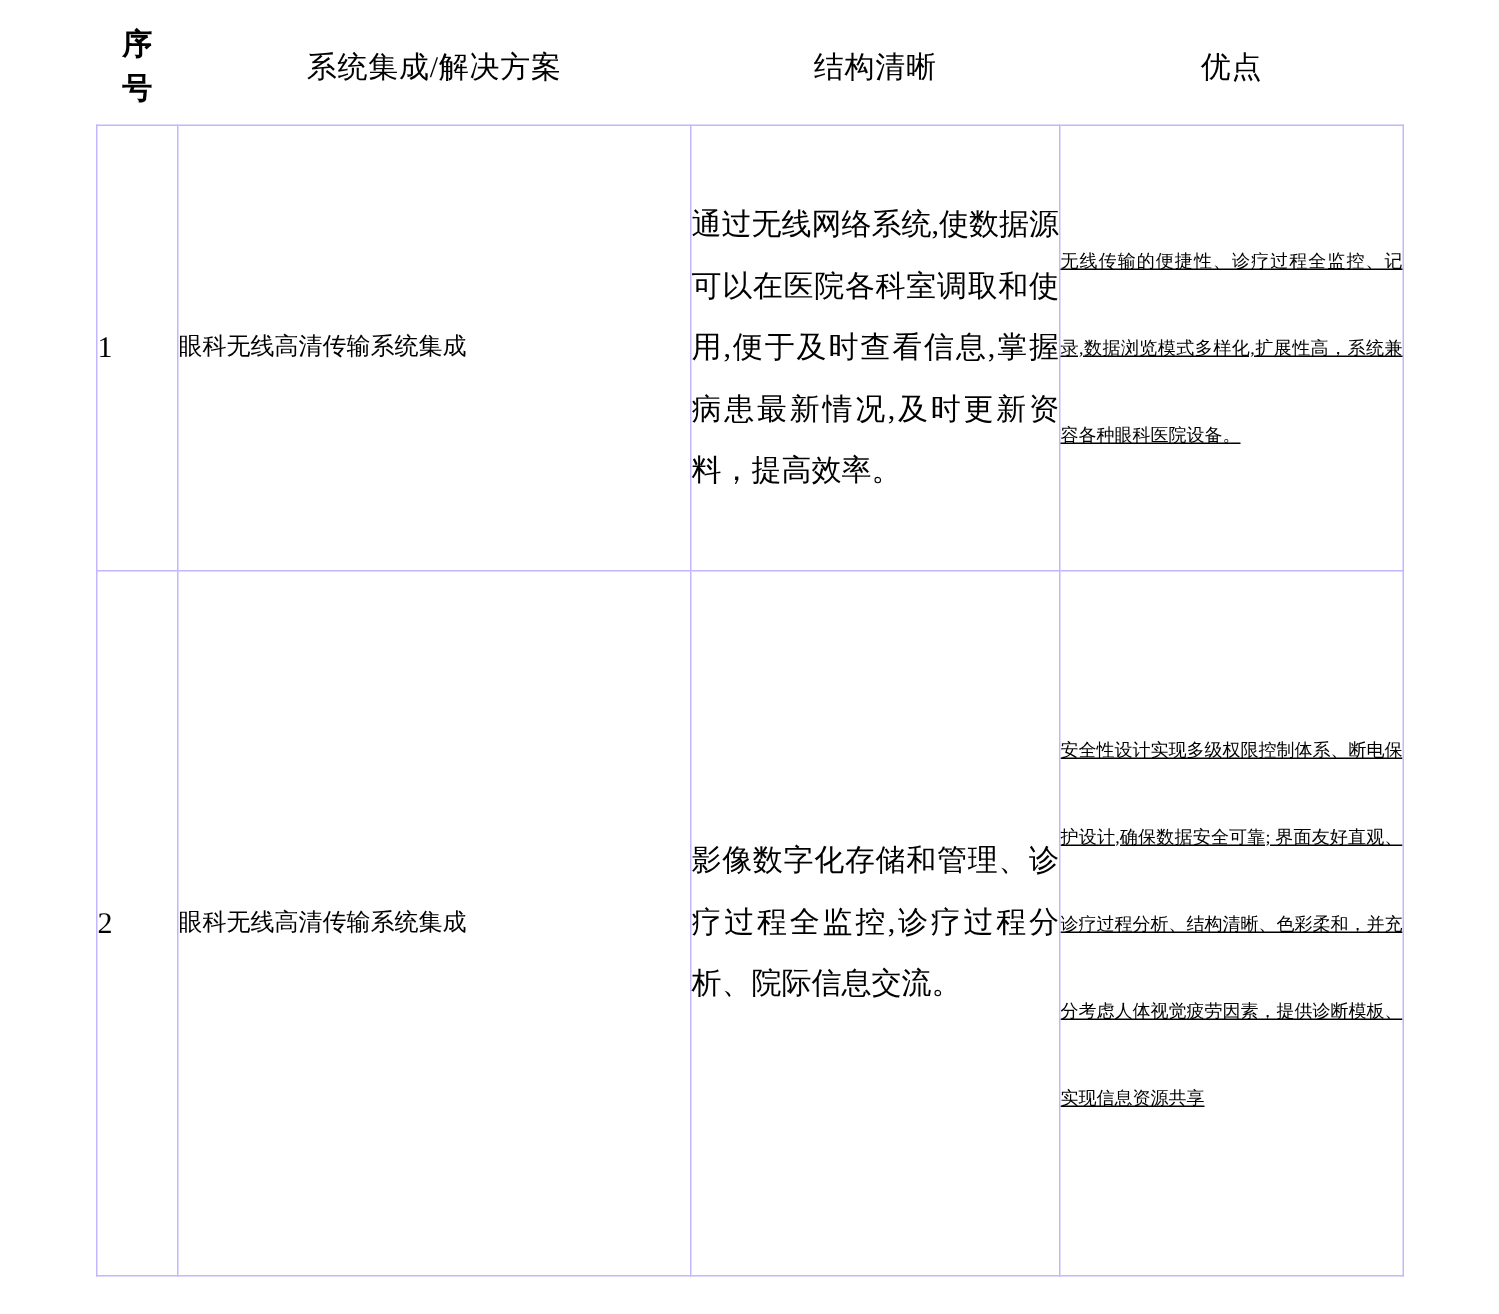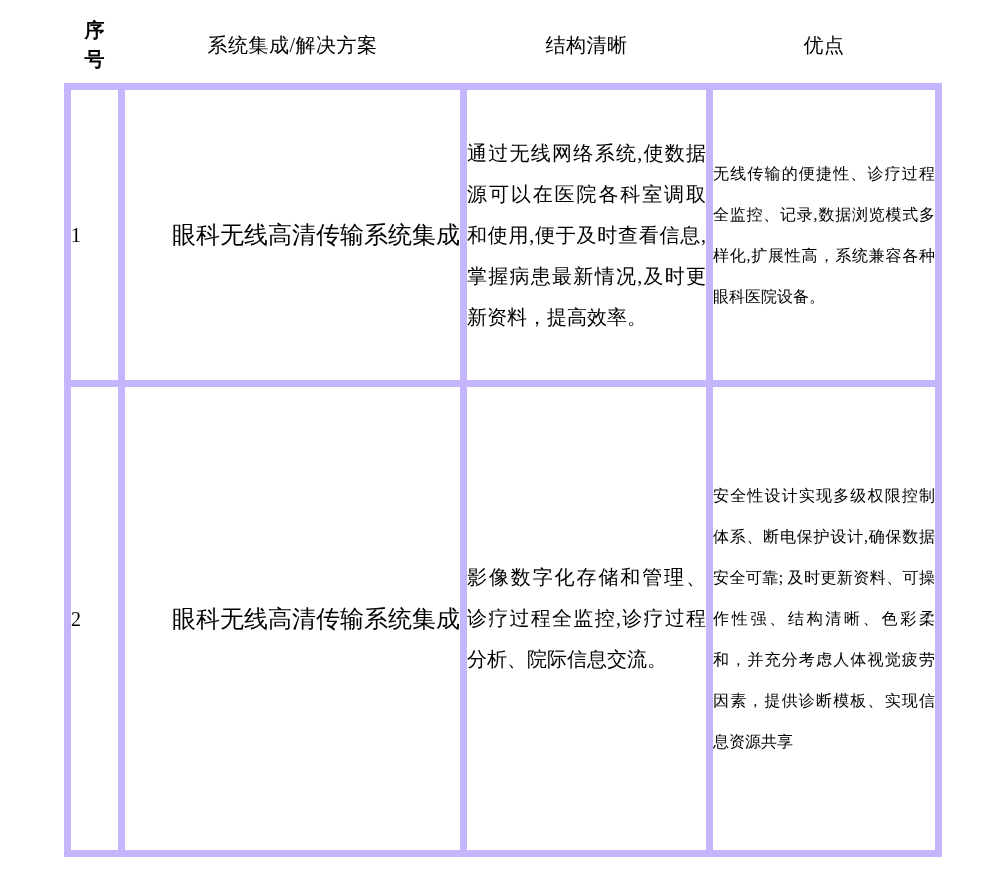--- a/index.html
+++ b/index.html
@@ -22,21 +22,21 @@
   }
   table.doc-table {
     position: absolute;
     left: 64px;
     top: 7px;
     width: 871px;
     border-collapse: collapse;
     table-layout: fixed;
   }
   table.doc-table td {
-    border: 7px solid #c4b5fd;
+    border: 1px solid #c4b5fd;
     vertical-align: middle;
     padding: 0;
   }
   col.c-index { width: 54px; }
   col.c-name  { width: 342px; }
   col.c-func  { width: 246px; }
   col.c-merit { width: 229px; }
 
   
   .hdr-cell {
@@ -58,40 +58,41 @@
 
   
   .cell-index {
     vertical-align: top;
     font-size: 20px;
     line-height: 28px;
     padding: 6px 0 0 6px;
     text-align: left;
   }
   .cell-name {
-    text-align: right;
-    font-size: 24px;
+    text-align: left;
+    font-size: 16px;
     line-height: 32px;
     padding: 6px 10px;
   }
   .cell-func {
     vertical-align: middle;
     font-size: 20px;
     line-height: 41px;
     padding: 6px 14px 6px 10px;
     text-align: justify;
     text-justify: inter-ideograph;
   }
   .cell-merit {
     vertical-align: top;
-    font-size: 16px;
-    line-height: 41px;
+    font-size: 12px;
+    line-height: 58px;
     padding: 4px 8px 0 8px;
     text-align: justify;
     text-justify: inter-ideograph;
+    text-decoration: underline;
   }
   .row-1 { height: 297px; }
   .row-2 { height: 470px; }
   .clip-bottom {
     overflow: hidden;
   }
 </style>
 </head>
 <body>
 
@@ -118,17 +119,17 @@
       <tr class="row-1">
         <td class="cell-index">1</td>
         <td class="cell-name">眼科无线高清传输系统集成</td>
         <td class="cell-func">通过无线网络系统,使数据源可以在医院各科室调取和使用,便于及时查看信息,掌握病患最新情况,及时更新资料，提高效率。</td>
         <td class="cell-merit">无线传输的便捷性、诊疗过程全监控、记录,数据浏览模式多样化,扩展性高，系统兼容各种眼科医院设备。</td>
       </tr>
       <tr class="row-2">
         <td class="cell-index">2</td>
         <td class="cell-name">眼科无线高清传输系统集成</td>
         <td class="cell-func">影像数字化存储和管理、诊疗过程全监控,诊疗过程分析、院际信息交流。</td>
-        <td class="cell-merit clip-bottom">安全性设计实现多级权限控制体系、断电保护设计,确保数据安全可靠; 及时更新资料、可操作性强、结构清晰、色彩柔和，并充分考虑人体视觉疲劳因素，提供诊断模板、实现信息资源共享</td>
+        <td class="cell-merit clip-bottom">安全性设计实现多级权限控制体系、断电保护设计,确保数据安全可靠; 界面友好直观、诊疗过程分析、结构清晰、色彩柔和，并充分考虑人体视觉疲劳因素，提供诊断模板、实现信息资源共享</td>
       </tr>
     </tbody>
   </table>
 </div>
 
 </body></html>

